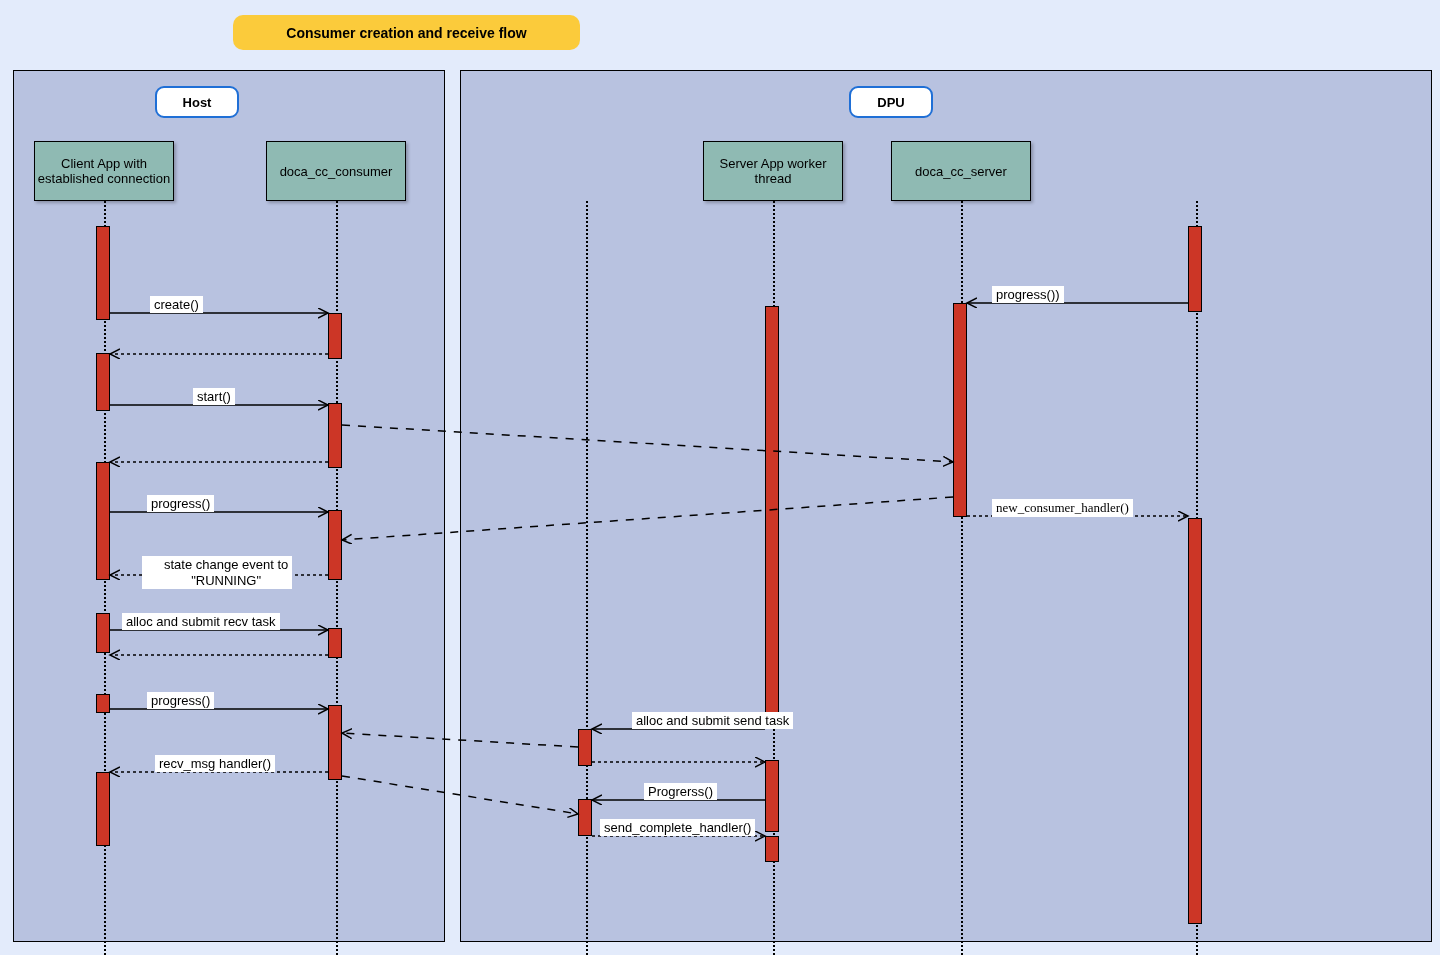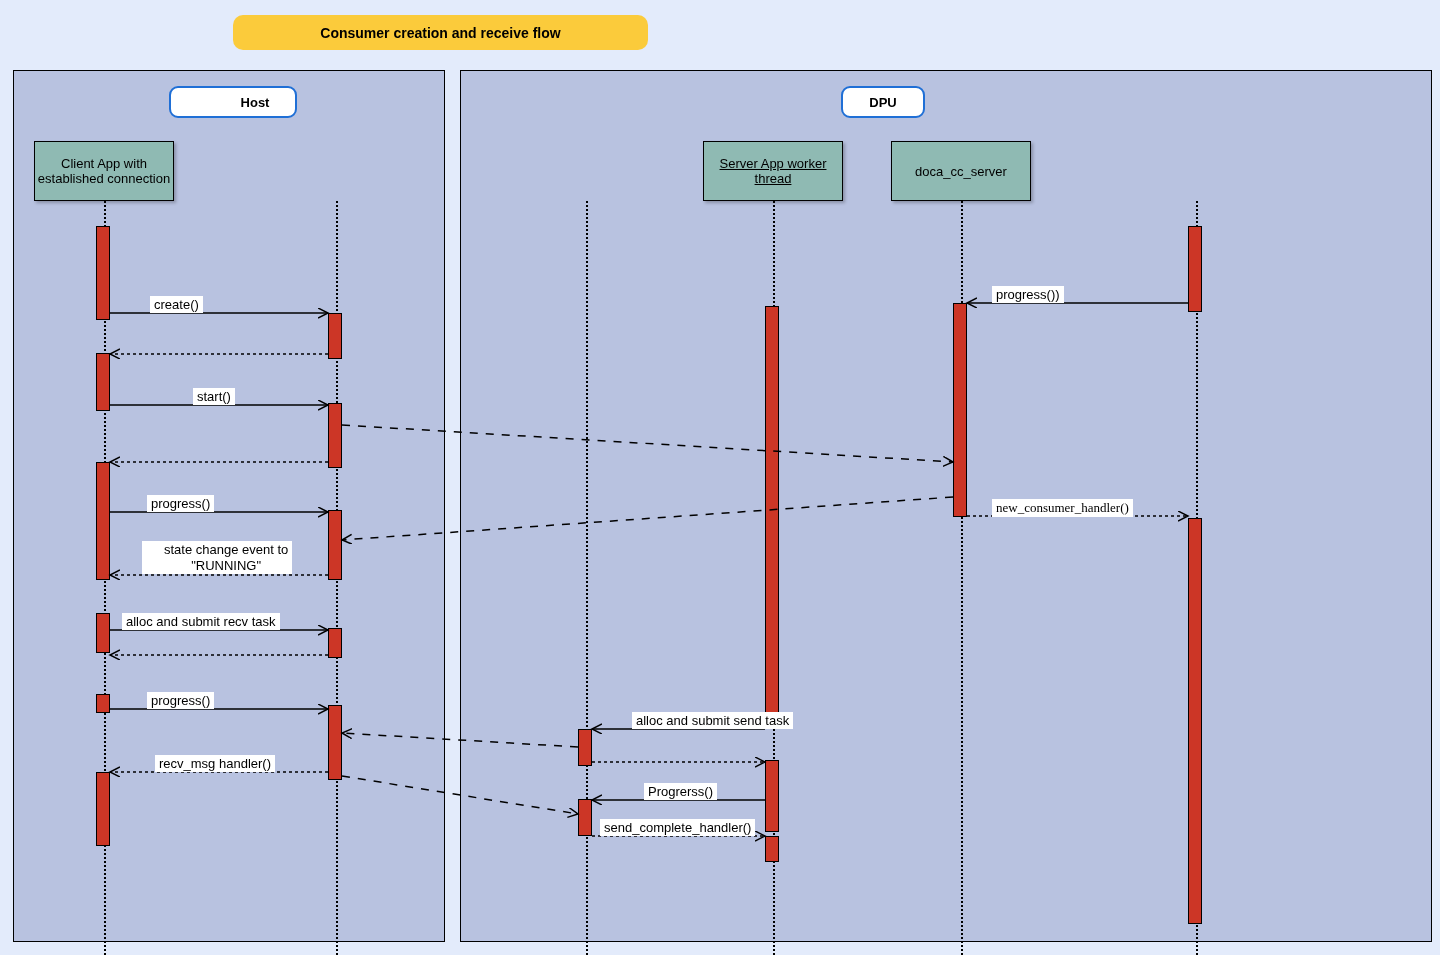--- a/index.html
+++ b/index.html
@@ -11,21 +11,21 @@
   }
   .page {
     position: relative;
     width: 1440px;
     height: 955px;
   }
   .title-pill {
     position: absolute;
     left: 233px;
     top: 15px;
-    width: 415px;
+    width: 347px;
     height: 35px;
     background: #fbcb3b;
     border-radius: 10px;
     display: flex;
     align-items: center;
     justify-content: center;
     font-weight: bold;
     font-size: 14px;
   }
   .panel {
@@ -46,22 +46,22 @@
     background: #fff;
     border: 2px solid #1f6fd6;
     border-radius: 9px;
     display: flex;
     align-items: center;
     justify-content: center;
     font-weight: bold;
     font-size: 13px;
     color: #000;
   }
-  .group-host { left: 155px; padding-left: 44px; }
-  .group-dpu  { left: 380px; }
+  .group-host { left: 141px; }
+  .group-dpu  { left: 388px; }
 
   .participant {
     position: absolute;
     top: 70px;
     width: 140px;
     height: 60px;
     background: #8fbab3;
     border: 1px solid #000;
     display: flex;
     align-items: center;
@@ -112,27 +112,28 @@
 </head>
 <body>
 
 <div class="page">
 
   <div class="title-pill">Consumer creation and receive flow</div>
 
   <div class="panel panel-host">
     <div class="group-label group-host">Host</div>
     <div class="participant" style="left:20px;">Client App with established connection</div>
+    <div class="participant" style="left:252px;">doca_cc_consumer</div>
     <div class="lifeline" style="left:90px;"></div>
     <div class="lifeline" style="left:322px;"></div>
   </div>
 
   <div class="panel panel-dpu">
     <div class="group-label group-dpu">DPU</div>
-    <div class="participant" style="left:242px;text-decoration:underline;">Server App worker thread</div>
+    <div class="participant" style="left:242px;">Server App worker thread</div>
     <div class="participant" style="left:430px;">doca_cc_server</div>
     <div class="lifeline" style="left:125px;"></div>
     <div class="lifeline" style="left:312px;"></div>
     <div class="lifeline" style="left:500px;"></div>
     <div class="lifeline" style="left:735px;"></div>
   </div>
 
   <div class="activation" style="left:96px; top:226px; height:94px;"></div>
   <div class="activation" style="left:96px; top:353px; height:58px;"></div>
   <div class="activation" style="left:96px; top:462px; height:118px;"></div>
@@ -205,21 +206,21 @@
     <line x1="342" y1="776" x2="578" y2="814" stroke="#000" stroke-width="1.5" stroke-dasharray="8,8" marker-end="url(#arrow-open)"></line>
 
     <line x1="765" y1="800" x2="592" y2="800" stroke="#000" stroke-width="1.3" marker-end="url(#arrow-solid)"></line>
 
     <line x1="592" y1="836" x2="765" y2="836" stroke="#000" stroke-width="1.3" stroke-dasharray="3,3" marker-end="url(#arrow-open)"></line>
   </svg>
 
   <div class="msg" style="left:150px; top:296px;">create()</div>
   <div class="msg" style="left:155px; top:388px;margin-left:38px;">start()</div>
   <div class="msg" style="left:147px; top:495px;">progress()</div>
-  <div class="msg msg-multi" style="left:142px; top:541px;padding-left:22px;">
+  <div class="msg msg-multi" style="left:142px; top:556px;padding-left:22px;">
     <span>state change event to <br>"RUNNING"</span>
   </div>
   <div class="msg" style="left:122px; top:613px;">alloc and submit recv task</div>
   <div class="msg" style="left:147px; top:692px;">progress()</div>
   <div class="msg" style="left:155px; top:755px;">recv_msg handler()</div>
 
   <div class="msg" style="left:992px; top:286px;">progress())</div>
   <div class="msg" style="left:992px; top:499px;font-family:Liberation Serif, serif;">new_consumer_handler()</div>
 
   <div class="msg" style="left:632px; top:712px;">alloc and submit send task</div>

